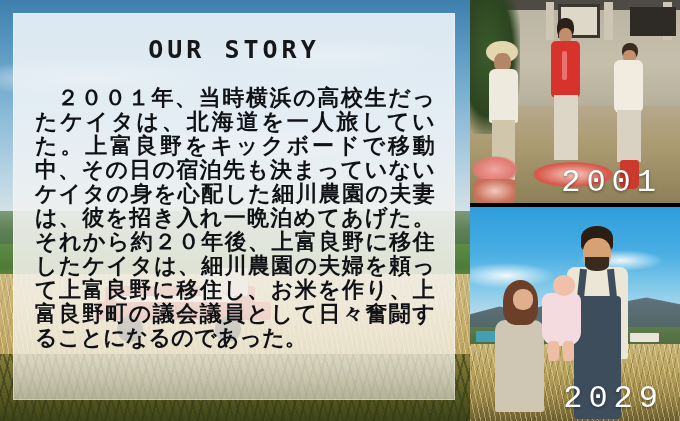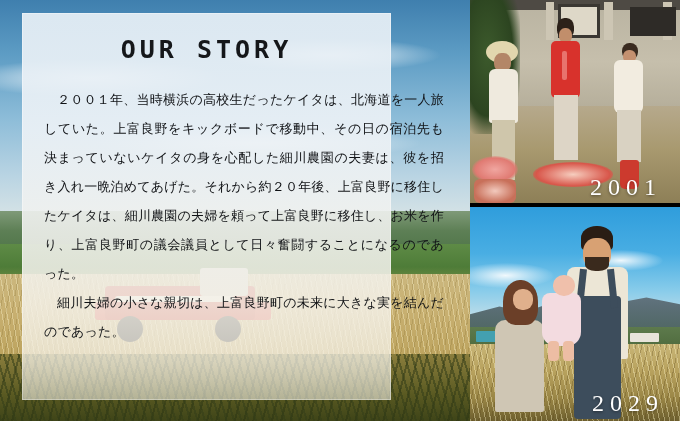--- a/index.html
+++ b/index.html
@@ -51,21 +51,21 @@
   .bg-combine{position:absolute;left:95px;top:268px;width:180px;height:74px;}
   .bg-combine .body{position:absolute;left:10px;top:18px;width:150px;height:34px;background:#c8352f;border-radius:4px;}
   .bg-combine .cab{position:absolute;left:105px;top:0px;width:48px;height:28px;background:#d8d4cc;border-radius:3px;}
   .bg-combine .head{position:absolute;left:0px;top:34px;width:176px;height:18px;background:#d9423a;border-radius:3px;}
   .bg-combine .wheel{position:absolute;top:48px;width:26px;height:26px;background:#2b2b2b;border-radius:50%;}
   .bg-combine .w1{left:22px;} .bg-combine .w2{left:120px;}
   .bg-combine .stripe{position:absolute;left:20px;top:28px;width:120px;height:6px;background:#f3f1ea;border-radius:3px;}
 
   
   .panel{
-    position:absolute;left:22px;top:13px;width:369px;height:387px;
+    position:absolute;left:13px;top:13px;width:442px;height:387px;
     background:linear-gradient(180deg,
         rgba(229,238,245,.94) 0%,
         rgba(235,241,246,.93) 30%,
         rgba(240,241,238,.90) 55%,
         rgba(244,241,232,.86) 75%,
         rgba(246,243,233,.74) 90%,
         rgba(247,244,234,.58) 100%);
     box-shadow:0 0 0 1px rgba(255,255,255,.35) inset;
   }
 
@@ -75,40 +75,40 @@
     font-family:"DejaVu Sans Mono","Liberation Mono",monospace;
     font-weight:700;
     font-size:25px;
     letter-spacing:4px;
     color:#15171a;
   }
 
   .story-body{
     position:absolute;left:22px;top:72px;width:400px;
     font-family:"DejaVu Serif","Liberation Serif",serif;
-    font-weight:400;
-    font-size:13px;
-    line-height:29px;
+    font-weight:700;
+    font-size:22px;
+    line-height:24px;
     color:#101215;
     letter-spacing:.2px;
     text-align:justify;
     text-justify:inter-character;
   }
   .story-body p{margin:0;text-indent:1em;}
 
   
   .photos{position:absolute;left:470px;top:0;width:210px;height:421px;}
   .photo{position:absolute;left:0;width:210px;overflow:hidden;}
   .photo-2001{top:0;height:203px;}
   .photo-2021{top:207px;height:214px;}
 
   .year{
     position:absolute;right:14px;bottom:6px;
-    font-family:Liberation Serif, serif;
-    font-size:24px;letter-spacing:6px;color:#fff;
+    font-family:Liberation Mono, monospace;
+    font-size:32px;letter-spacing:6px;color:#fff;
     text-shadow:0 1px 3px rgba(0,0,0,.45);
     pointer-events:none;
   }
   .photo-2001 .year{bottom:2px;right:18px;}
   .photo-2021 .year{bottom:4px;right:16px;}
 
   
   .p1-sky{position:absolute;left:0;top:0;width:100%;height:26%;background:linear-gradient(180deg,#c9c4b4,#d7d2c2);}
   .p1-house{position:absolute;left:0;top:0;width:100%;height:55%;background:linear-gradient(180deg,#b9b3a1 0%,#c6bfac 55%,#b4ad99 100%);}
   .p1-roof{position:absolute;left:0;top:0;width:100%;height:9%;background:#4e4a44;}
@@ -200,21 +200,20 @@
       <div class="wheel w1"></div>
       <div class="wheel w2"></div>
     </div>
     <div class="bg-rice-grass"></div>
   </div>
 
   <div class="panel">
     <div class="story-title">OUR STORY</div>
     <div class="story-body">
       <p>２００１年、当時横浜の高校生だったケイタは、北海道を一人旅していた。上富良野をキックボードで移動中、その日の宿泊先も決まっていないケイタの身を心配した細川農園の夫妻は、彼を招き入れ一晩泊めてあげた。それから約２０年後、上富良野に移住したケイタは、細川農園の夫婦を頼って上富良野に移住し、お米を作り、上富良野町の議会議員として日々奮闘することになるのであった。</p>
-      <p>細川夫婦の小さな親切は、上富良野町の未来に大きな実を結んだのであった。</p>
     </div>
   </div>
 
   <div class="photos">
 
     <div class="photo photo-2001">
       <div class="p1-sky"></div>
       <div class="p1-house">
         <div class="p1-roof"></div>
         <div class="p1-col p1-col-a"></div>

